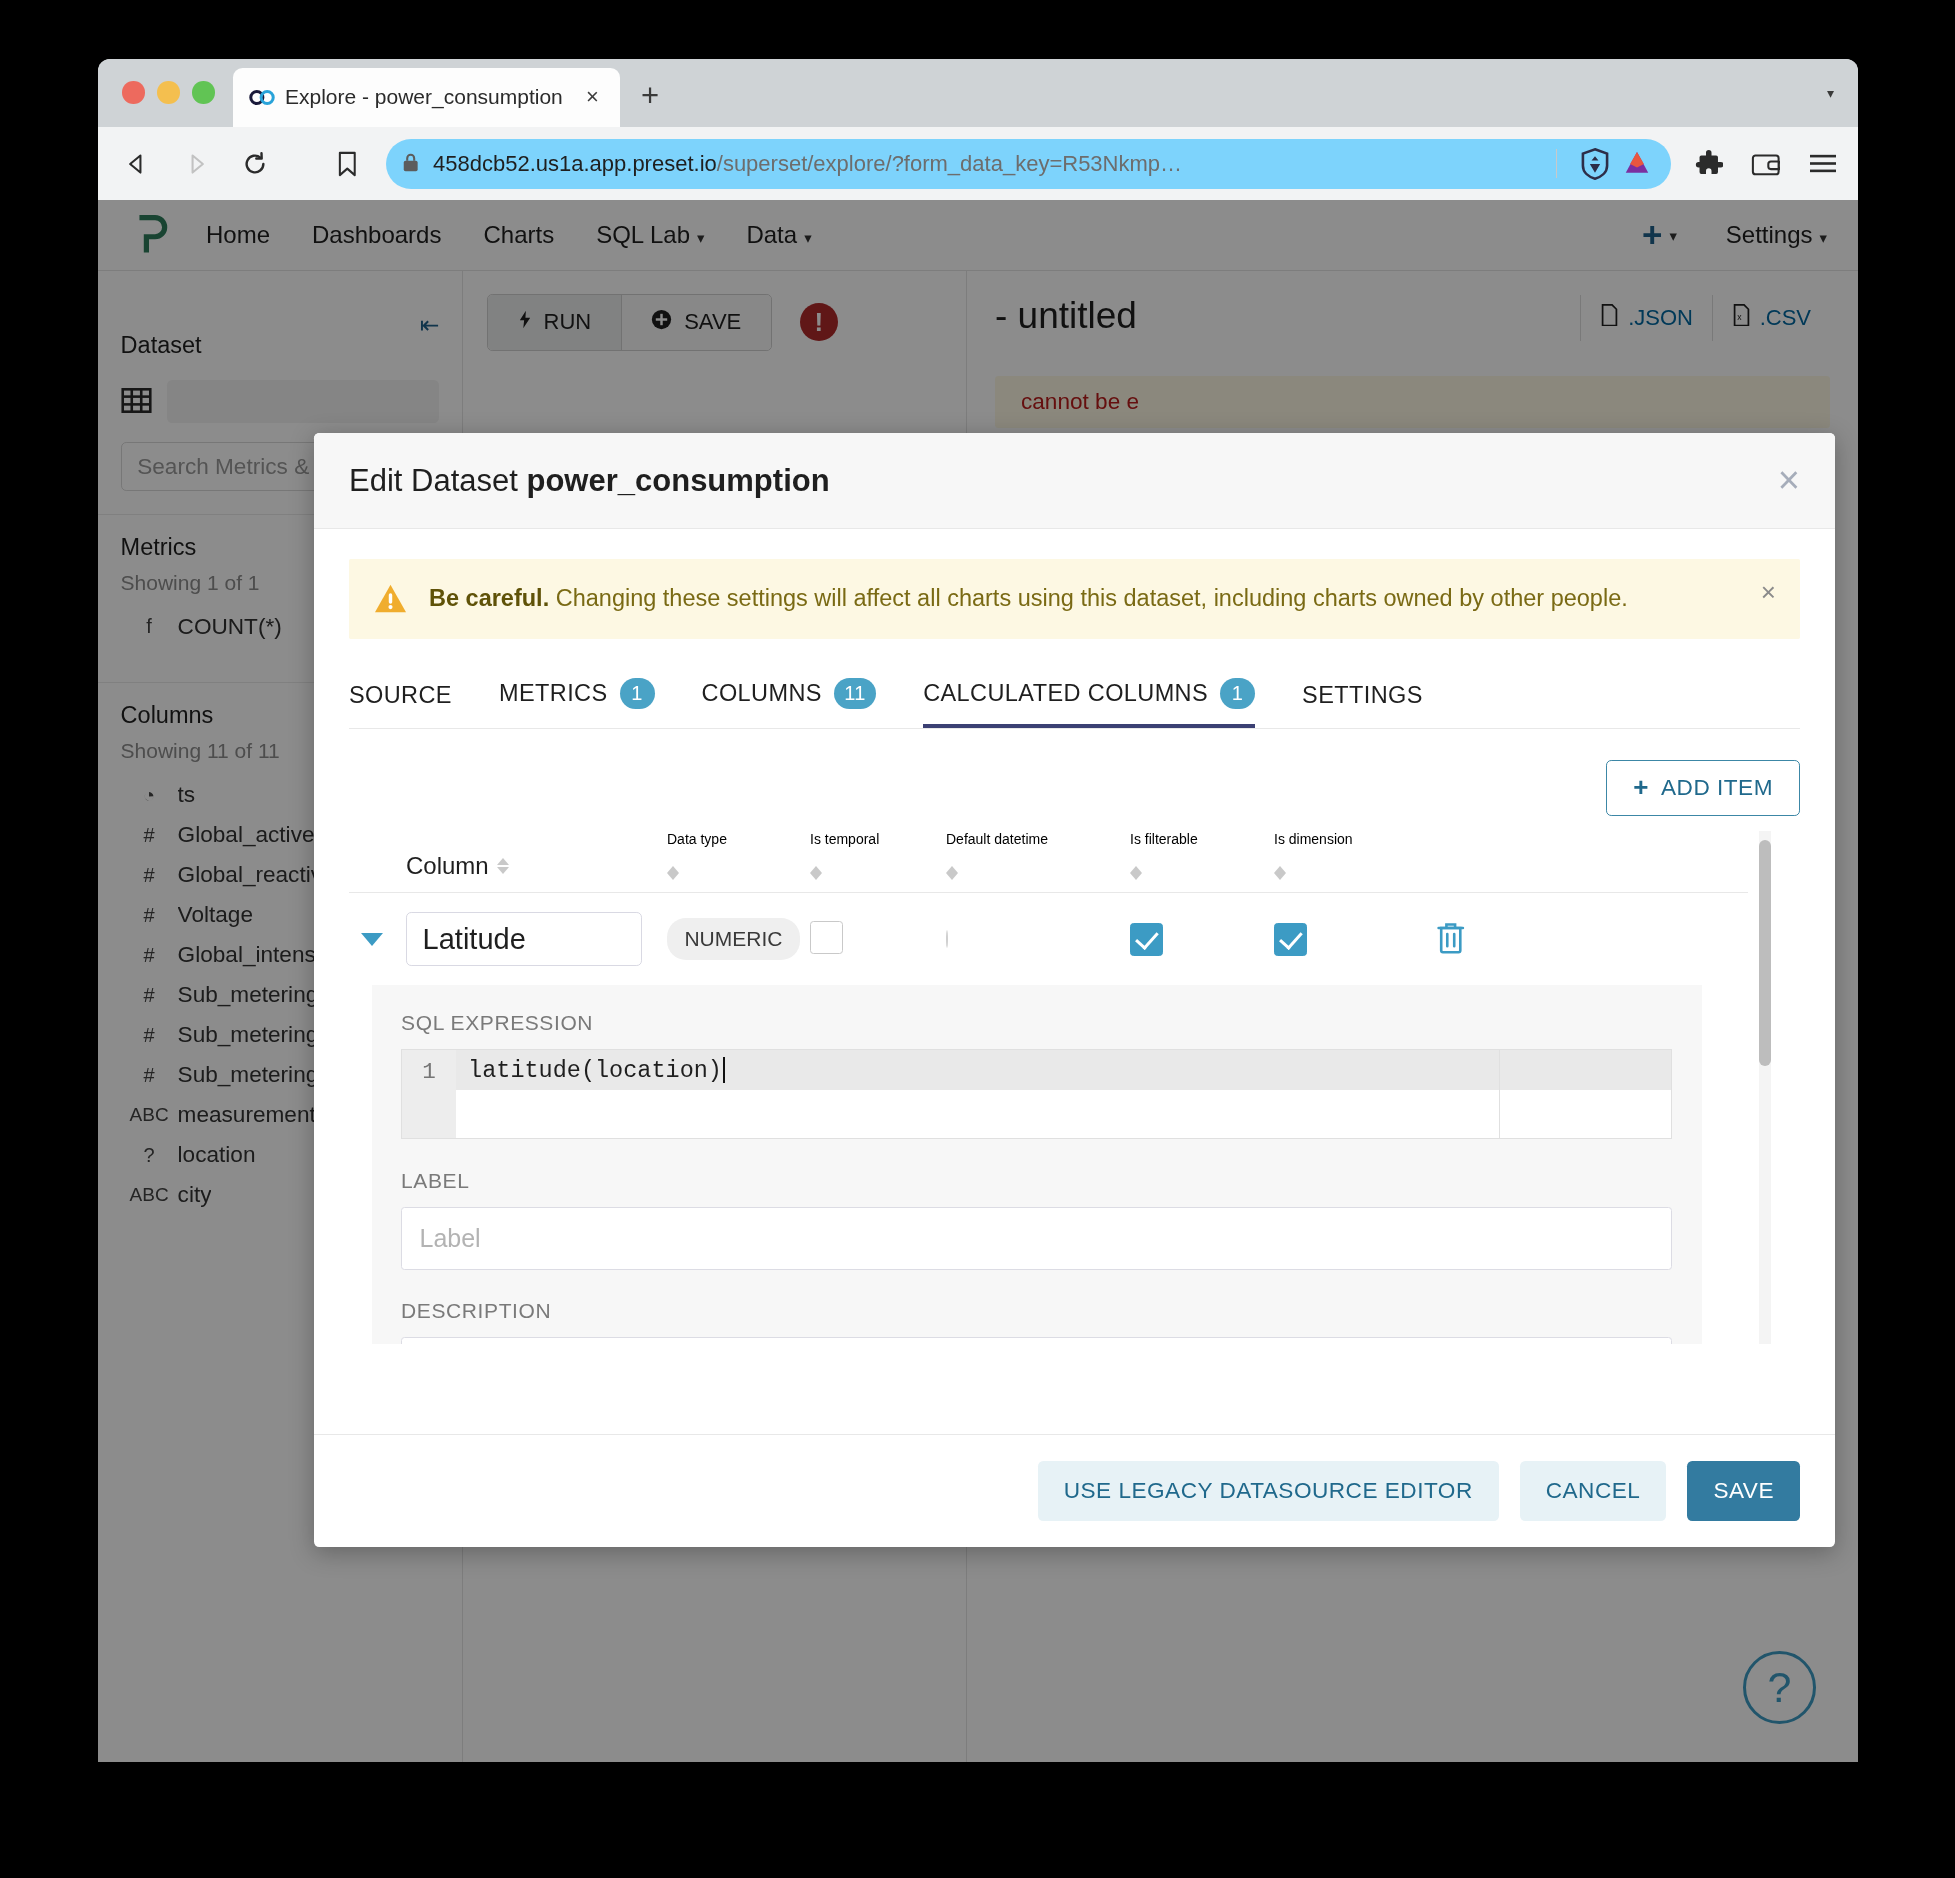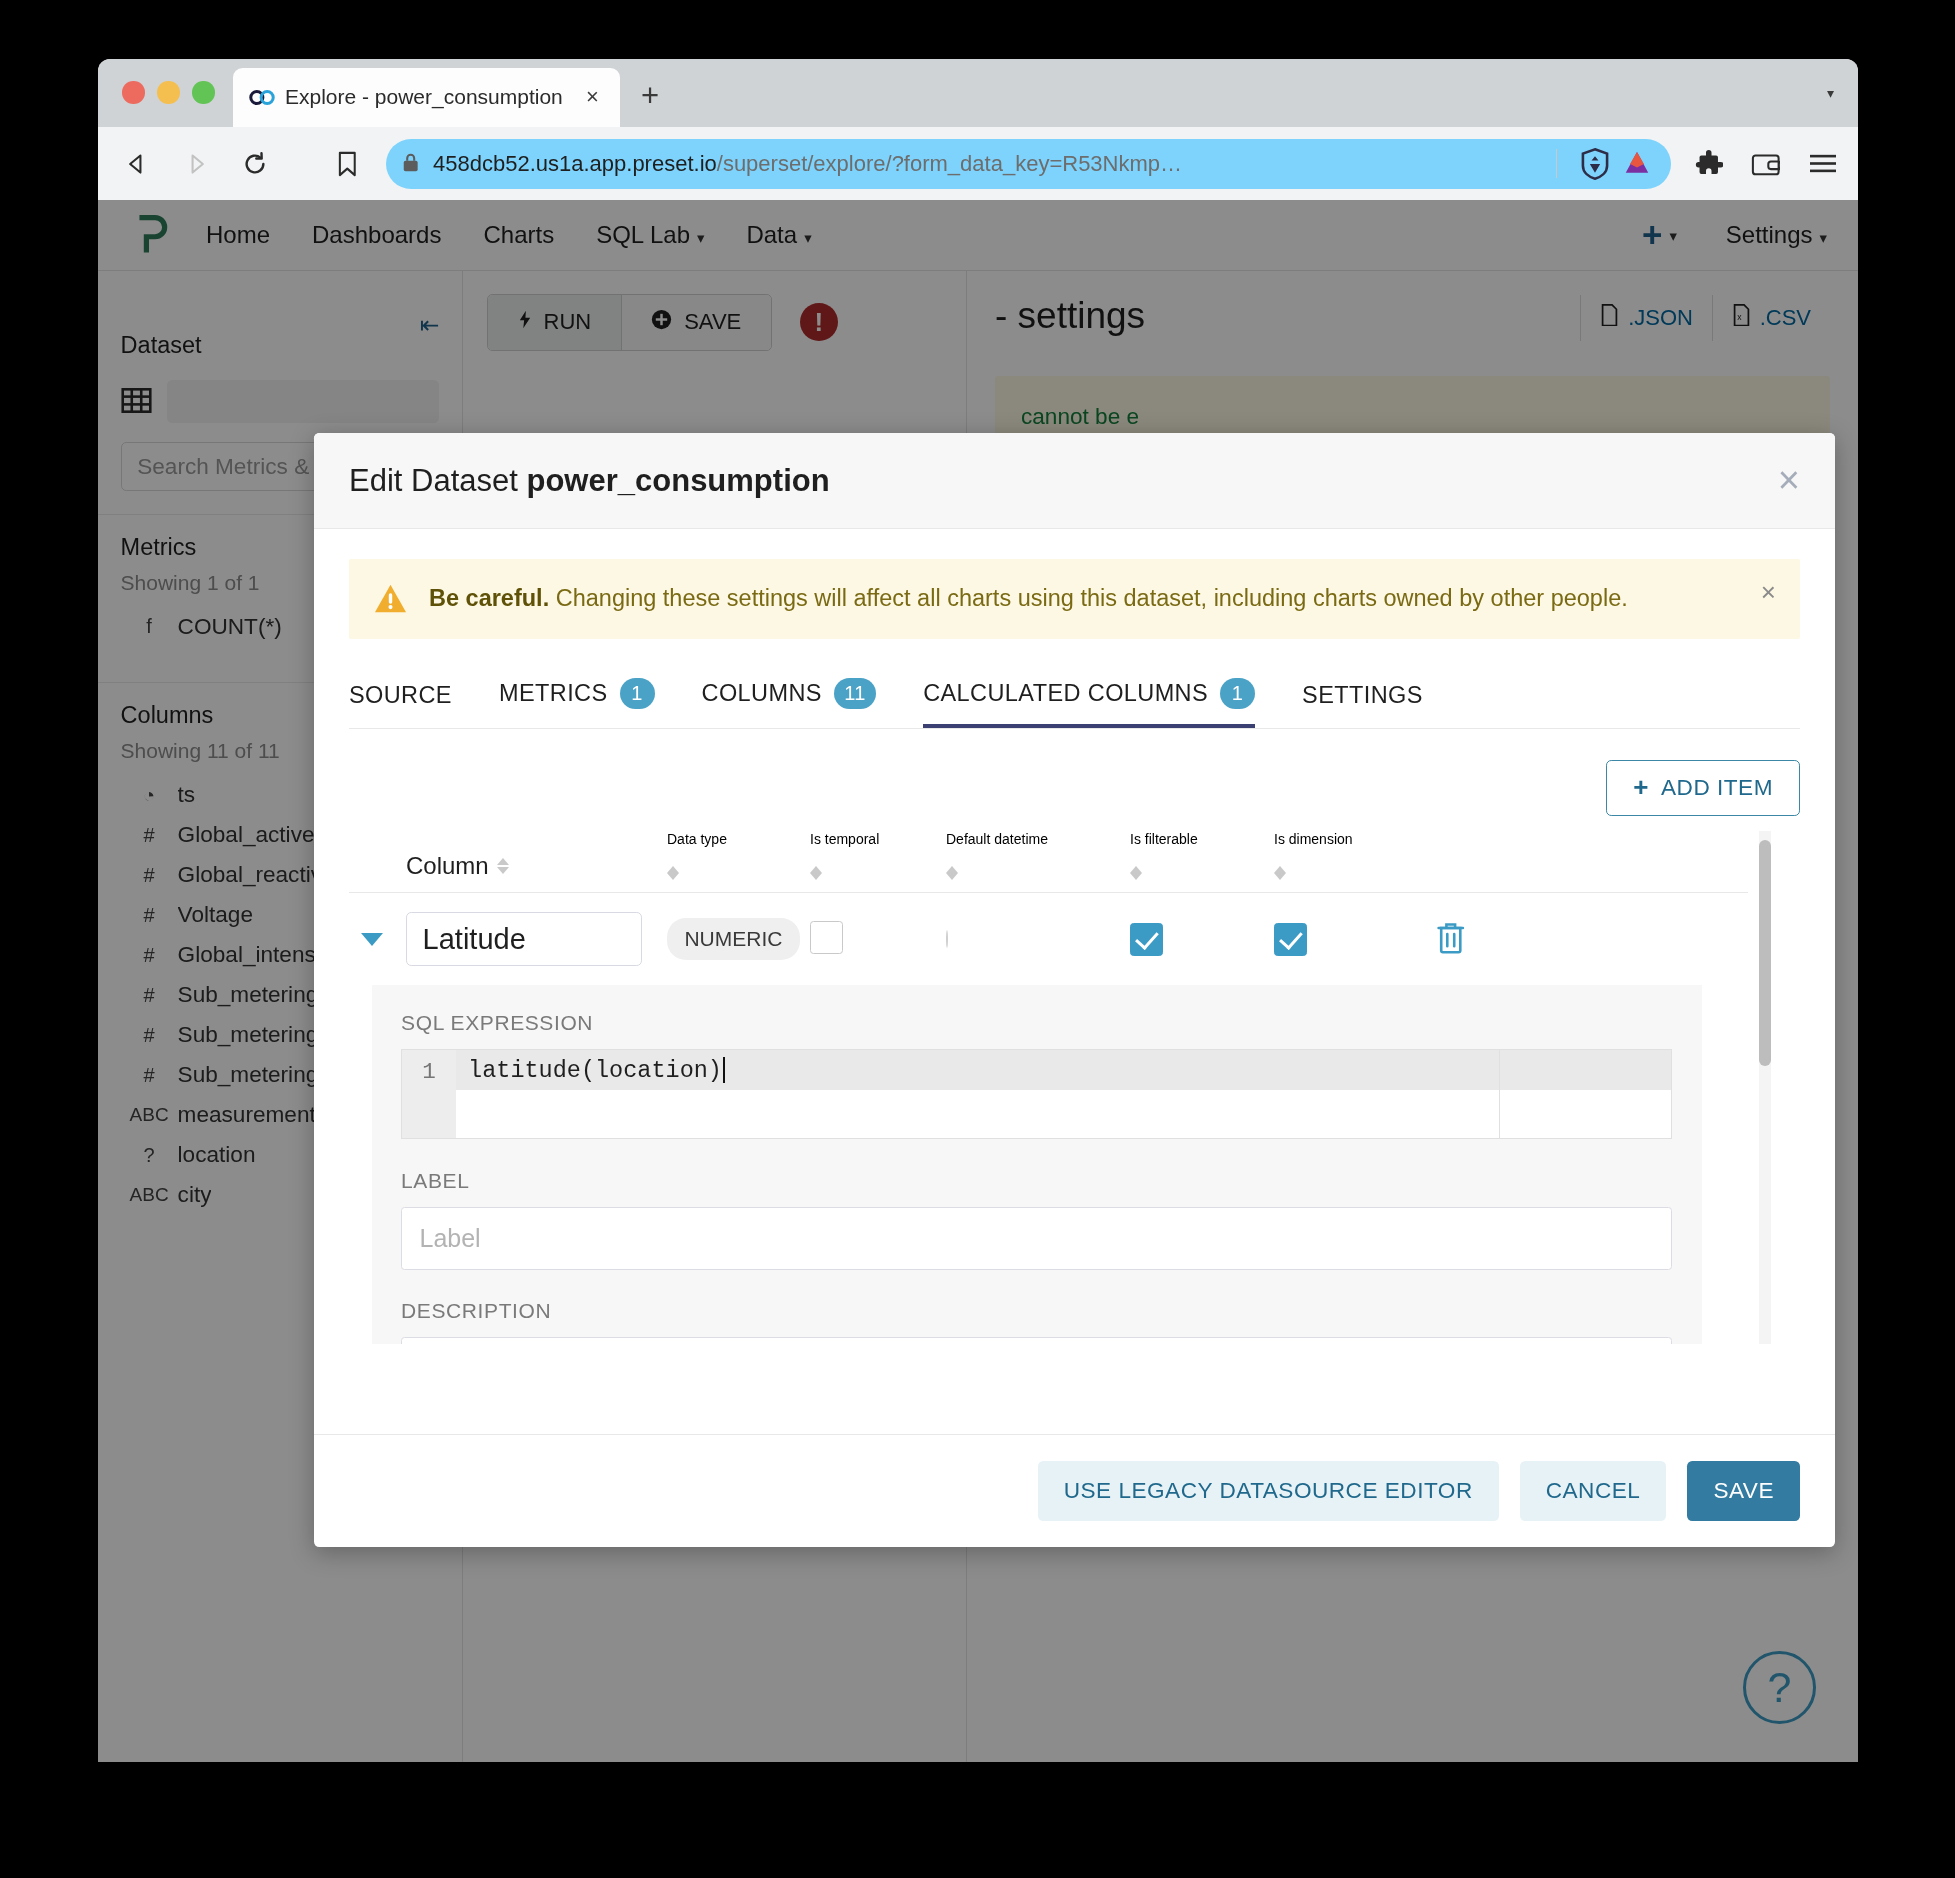--- a/index.html
+++ b/index.html
@@ -212,22 +212,22 @@
   .chart-action {
     display: flex; align-items: center; gap: 8.7px;
     font-size: 22px; color: #0369a1;
     padding: 8.7px 19px; border-left: 0.9px solid #dcdcdc;
     cursor: pointer; white-space: nowrap;
   }
   #error-panel {
     margin: 35px 28px 0 28px;
     background: #fdf8e3;
     border-radius: 3.5px;
-    padding: 24px 26px;
-    font-size: 22.6px; color: #15803d;
+    padding: 9px 26px;
+    font-size: 22.6px; color: #b91c1c;
     line-height: 1.5;
   }
   #chart-search {
     margin: 35px 28px 0 28px; height: 52px;
     border-top: 0.9px solid #e2e2e2; border-bottom: 0.9px solid #e2e2e2;
     display: flex; align-items: center; padding-left: 7px;
     font-size: 22.6px; color: #9a9a9a;
   }
   #chart-rows { margin: 0 28px; }
   .chart-row { height: 49px; border-bottom: 0.9px solid #e8e8e8; }
@@ -691,21 +691,21 @@
         <div class="dropzone">
           <div class="dropzone-inner">
             <span class="dz-plus">+</span>
             <span>Drop columns here or click</span>
           </div>
         </div>
       </div>
 
       <div id="chart-panel">
         <div id="chart-header">
-          <span id="chart-title">- settings</span>
+          <span id="chart-title">- untitled</span>
           <span id="chart-actions">
             <span class="chart-action">
               <span>
                 <svg viewBox="0 0 22 26" width="19" height="22.6">
                     <path d="M3 1 h11 l5 5 v19 H3 Z" fill="none" stroke="#1f1f1f" stroke-width="2"></path>
                   </svg>
               </span>
               <span>.JSON</span>
             </span>
             <span class="chart-action">

